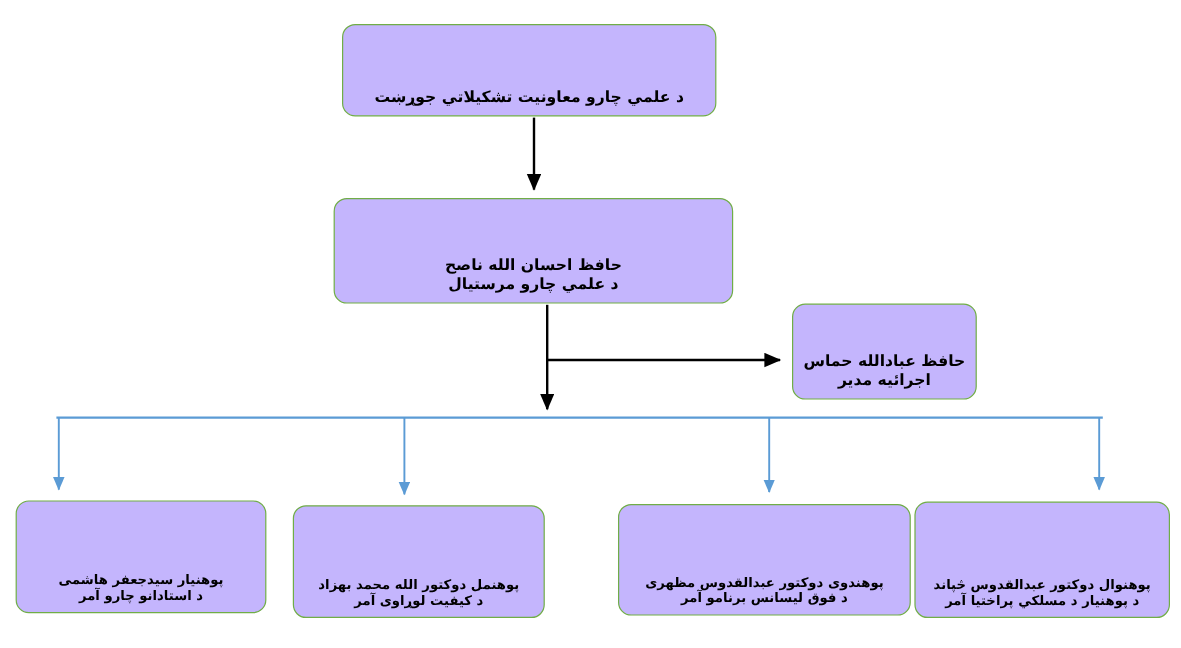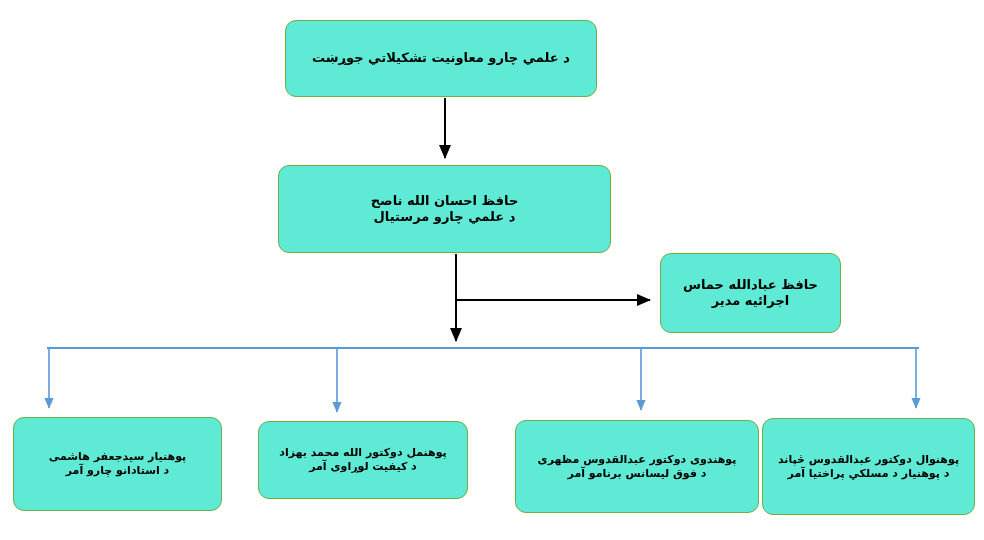--- a/index.html
+++ b/index.html
@@ -21,46 +21,46 @@
     left: 0;
     width: 984px;
     height: 540px;
     pointer-events: none;
   }
   .node {
     position: absolute;
     box-sizing: border-box;
     border: 1.6px solid #70AD47;
     border-radius: 11px;
-    background: #5eead4;
+    background: #c4b5fd;
     display: flex;
     flex-direction: column;
-    justify-content: center;
+    justify-content: flex-end;
     align-items: center;
     padding: 6px 8px;
     text-align: center;
   }
   .node .line {
     display: block;
     direction: rtl;
     unicode-bidi: embed;
     color: #000000;
     font-weight: bold;
     font-size: 13px;
     line-height: 1.25;
     white-space: nowrap;
   }
   .node.small .line { font-size: 11px; }
 
   
   .node-root       { left: 285px; top: 20px;  width: 312px; height: 77px; }
   .node-deputy     { left: 278px; top: 165px; width: 333px; height: 88px; }
-  .node-executive  { left: 660px; top: 253px; width: 181px; height: 80px; }
+  .node-executive  { left: 660px; top: 253px; width: 154px; height: 80px; }
   .node-dept-1     { left: 13px;  top: 417px; width: 209px; height: 94px; }
-  .node-dept-2     { left: 258px; top: 421px; width: 210px; height: 78px; }
+  .node-dept-2     { left: 244px; top: 421px; width: 210px; height: 94px; }
   .node-dept-3     { left: 515px; top: 420px; width: 244px; height: 93px; }
   .node-dept-4     { left: 762px; top: 418px; width: 213px; height: 97px; }
 </style>
 </head>
 <body>
 
 <div class="canvas">
 
   <svg class="connectors" viewBox="0 0 984 540" xmlns="http://www.w3.org/2000/svg">
     <defs>

